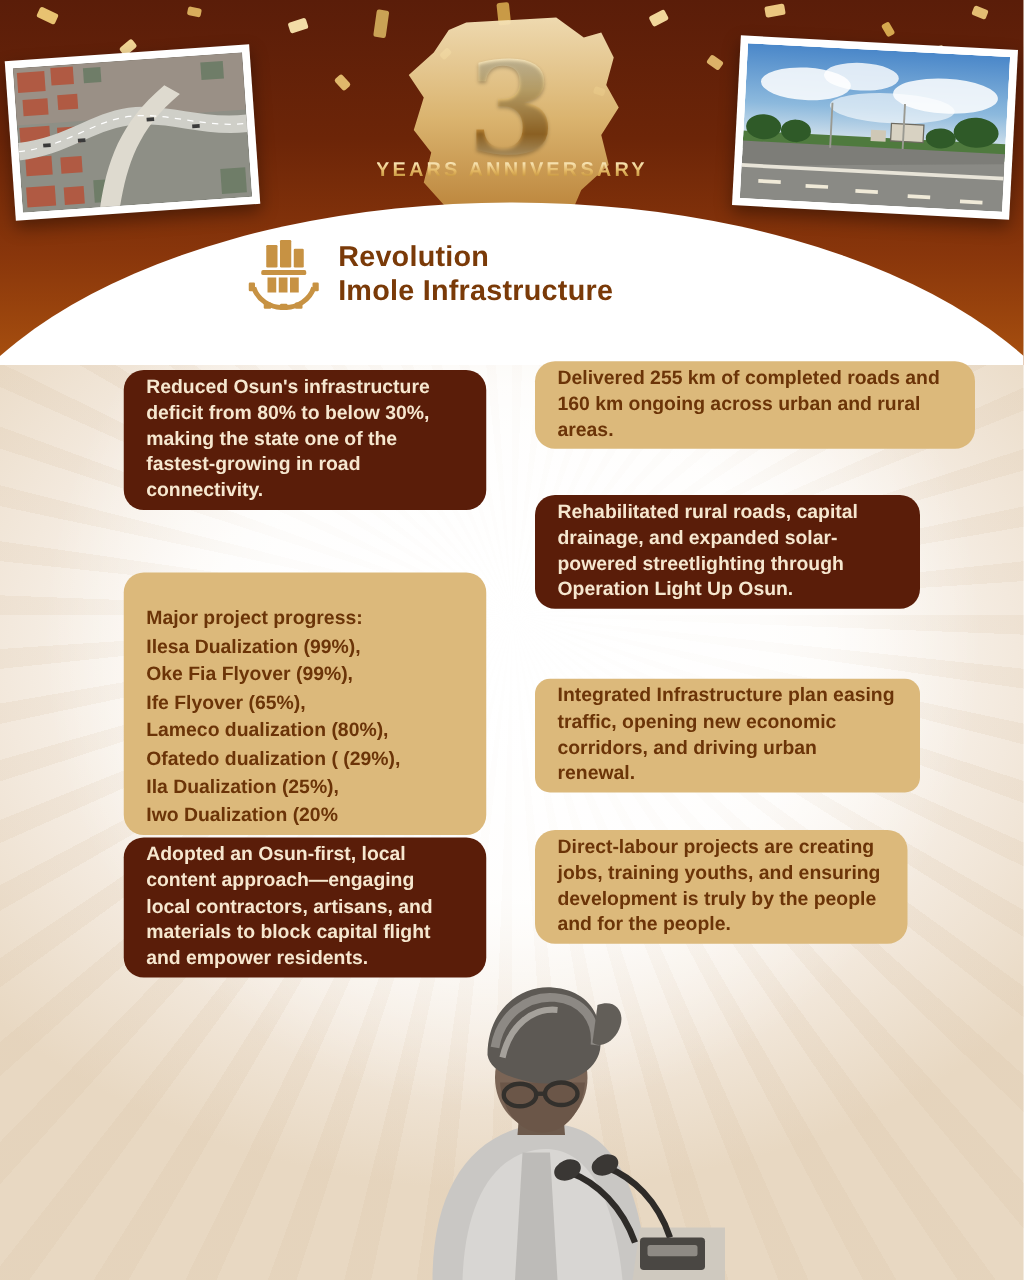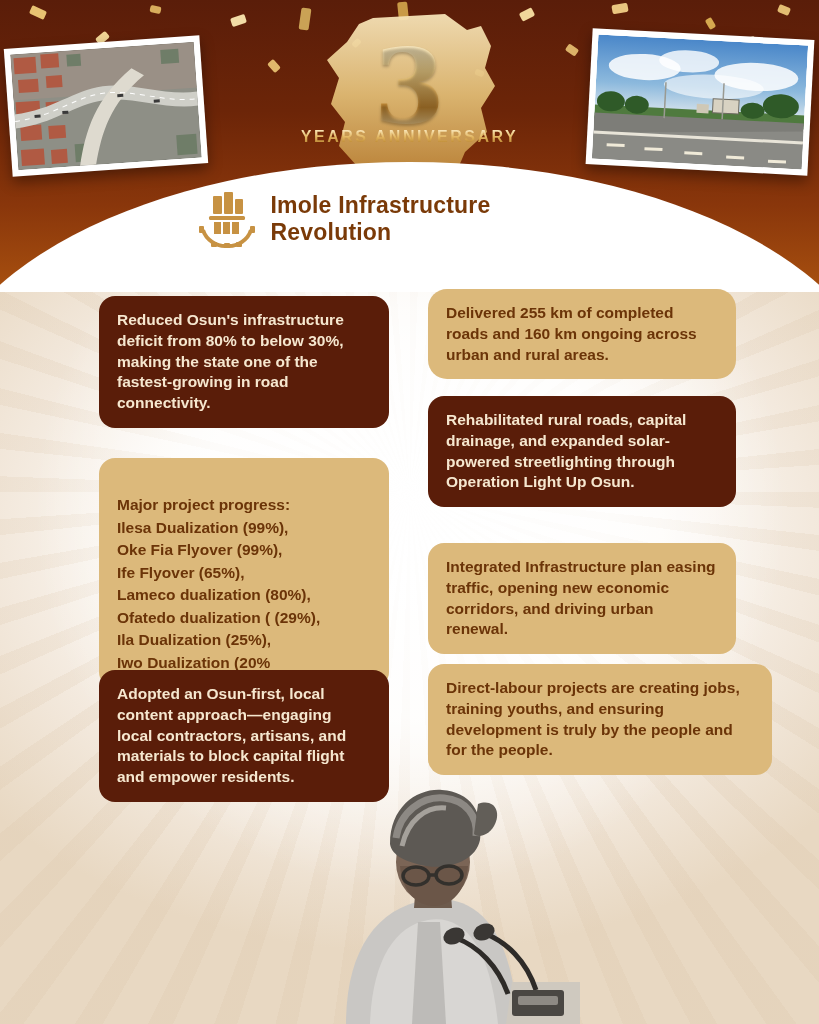--- a/index.html
+++ b/index.html
@@ -114,21 +114,21 @@
   .title-text {
     font-size:23px; font-weight:bold; line-height:1.18;
     color:#7a3a08; letter-spacing:.2px;
   }
 
   
   .cards { position:absolute; left:0; top:288px; width:819px; }
   .card {
     position:absolute;
     border-radius:16px;
-    padding:14px 18px;
+    padding:4px 18px;
     font-size:15.5px;
     font-weight:bold;
     line-height:1.34;
   }
   .card.dark { background:#5a1d09; color:#f6e7cf; }
   .card.gold { background:#dcb97b; color:#6b3408; }
 
   .hashtag {
     position:absolute; left:28px; bottom:40px;
     font-size:19px; font-weight:bold; color:#ffffff;
@@ -305,59 +305,59 @@
       </g>
       <g fill="#c79243">
         <rect x="4" y="36" width="5" height="7" rx="1"></rect>
         <rect x="55" y="36" width="5" height="7" rx="1"></rect>
         <rect x="16" y="52" width="6" height="5" rx="1"></rect>
         <rect x="41" y="52" width="6" height="5" rx="1"></rect>
         <rect x="29" y="53" width="6" height="5" rx="1"></rect>
       </g>
     </svg>
     <div class="title-text">
+      <div>Revolution</div>
       <div>Imole Infrastructure</div>
-      <div>Revolution</div>
     </div>
   </div>
 
   <div class="cards">
 
     <div class="card dark" style="left:99px; top:8px; width:290px;">
       <span>Reduced Osun's infrastructure deficit from 80% to below 30%, making the state one of the fastest-growing in road connectivity.</span>
     </div>
 
-    <div class="card gold" style="left:428px; top:1px; width:308px;border-radius:19px;">
+    <div class="card gold" style="left:428px; top:1px; width:352px;">
       <span>Delivered 255 km of completed roads and 160 km ongoing across urban and rural areas.</span>
     </div>
 
     <div class="card dark" style="left:428px; top:108px; width:308px;">
       <span>Rehabilitated rural roads, capital drainage, and expanded solar-powered streetlighting through Operation Light Up Osun.</span>
     </div>
 
     <div class="card gold" style="left:99px; top:170px; width:290px; white-space:pre-line; line-height:1.45;">
       <span>Major project progress:
 Ilesa Dualization (99%),
 Oke Fia Flyover (99%),
 Ife Flyover (65%),
 Lameco dualization (80%),
 Ofatedo dualization ( (29%),
 Ila Dualization (25%),
 Iwo Dualization (20%</span>
     </div>
 
-    <div class="card gold" style="left:428px; top:255px; width:308px;">
+    <div class="card gold" style="left:428px; top:255px; width:308px;border-radius:12px;">
       <span>Integrated Infrastructure plan easing traffic, opening new economic corridors, and driving urban renewal.</span>
     </div>
 
     <div class="card dark" style="left:99px; top:382px; width:290px;">
       <span>Adopted an Osun-first, local content approach—engaging local contractors, artisans, and materials to block capital flight and empower residents.</span>
     </div>
 
-    <div class="card gold" style="left:428px; top:376px; width:344px;">
+    <div class="card gold" style="left:428px; top:376px; width:298px;">
       <span>Direct-labour projects are creating jobs, training youths, and ensuring development is truly by the people and for the people.</span>
     </div>
   </div>
 
   <svg class="gov" viewBox="0 0 330 330">
     <g>
 
       <path d="M96,330 C96,258 126,214 176,206 C228,198 262,236 268,330 Z" fill="#c9c7c4"></path>
       <path d="M120,330 C122,268 144,232 178,226 C214,220 240,252 248,330 Z" fill="#d8d6d3"></path>
       <path d="M168,228 L190,228 L196,330 L162,330 Z" fill="#bdbbb8"></path>

